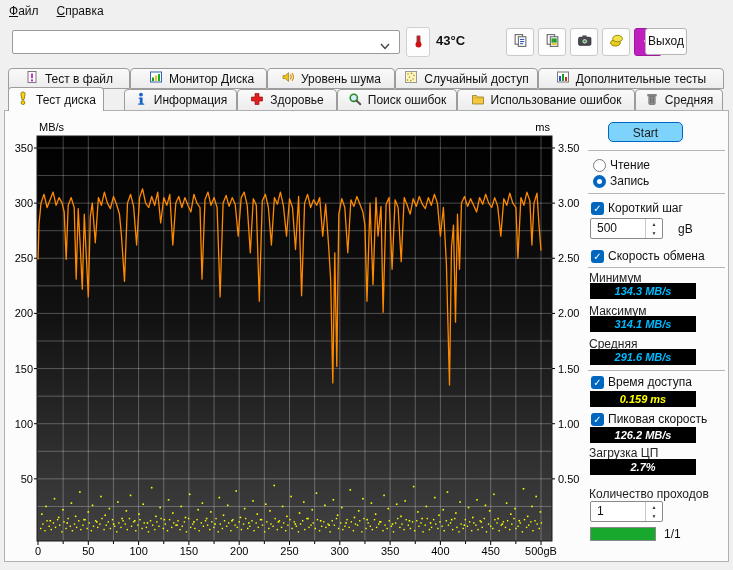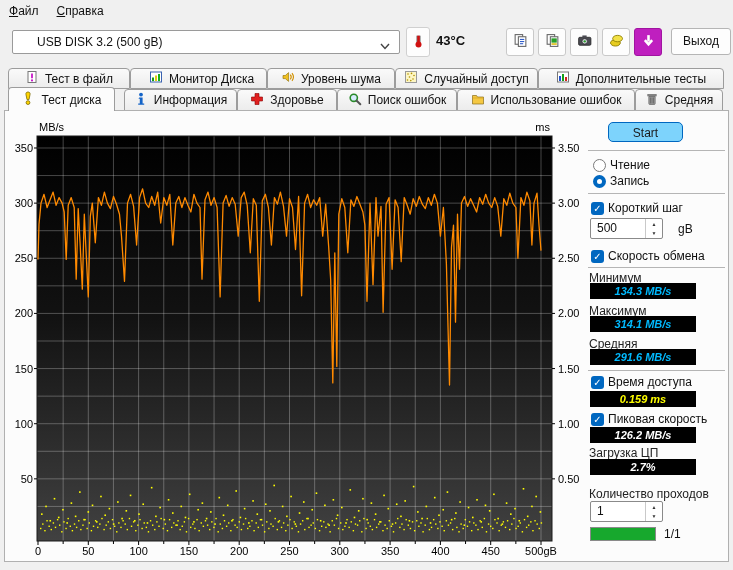--- a/index.html
+++ b/index.html
@@ -13,21 +13,21 @@
   .menu-item u { text-decoration:underline; }
 
   
   .combo { position:absolute; left:12px; top:30px; width:388px; height:24px; background:#fff; border:1px solid #9a9a9a; border-radius:2px; display:flex; align-items:center; }
   .combo-text { padding-left:24px; }
   .combo-chevron { position:absolute; right:9px; top:8px; }
   .thermo-btn { position:absolute; left:406px; top:27px; width:24px; height:30px; background:#fdfdfd; border:1px solid #d0d0d0; border-radius:3px; display:flex; align-items:center; justify-content:center; }
   .temp-label { position:absolute; left:436px; top:33px; font-weight:bold; font-size:13px; }
   .tool-btn { position:absolute; top:28px; width:28px; height:28px; background:#fdfdfd; border:1px solid #c9c9c9; border-radius:3px; display:flex; align-items:center; justify-content:center; }
   .tool-btn.magenta { background:#bf1fbf; border-color:#a014a0; }
-  .exit-btn { position:absolute; left:671px; top:28px; width:60px; height:27px; background:#fdfdfd; border:1px solid #b5b5b5; border-radius:3px; text-align:center; line-height:25px; }
+  .exit-btn { position:absolute; left:645px; top:28px; width:42px; height:27px; background:#fdfdfd; border:1px solid #b5b5b5; border-radius:3px; text-align:center; line-height:25px; }
 
   
   .tab { position:absolute; display:flex; align-items:center; justify-content:center; gap:6px; background:linear-gradient(#fafafa,#ececec); border:1px solid #9c9c9c; border-radius:4px 4px 0 0; font-size:12px; white-space:nowrap; }
   .tab-back { top:68px; height:21px; }
   .tab-front { top:89px; height:22px; z-index:2; }
   .tab-front.active { background:#fcfcfc; height:24px; top:87px; border-bottom:none; z-index:4; }
 
   
   .content-panel { position:absolute; left:4px; top:110px; width:725px; height:452px; background:#fcfcfc; border:1px solid #b0b0b0; z-index:3; }
   .chart-svg { position:absolute; left:0; top:0; }
@@ -55,21 +55,20 @@
 <body>
 
 <div class="window">
 
   <div class="menubar" id="menubar">
       <div class="menu-item"><u>Ф</u>айл</div>
       <div class="menu-item"><u>С</u>правка</div>
     </div>
 
   <div class="combo">
-    <span class="combo-text">USB DISK 3.2 (500 gB)</span>
     <span class="combo-chevron">
       <svg width="10" height="7">
           <path d="M1 1 L5 5.4 L9 1" stroke="#444" stroke-width="1.4" fill="none"></path>
         </svg>
     </span>
   </div>
   <div class="thermo-btn">
     <span><svg width="15" height="15" viewBox="0 0 14 14">
           <line x1="7" y1="2.5" x2="7" y2="9" stroke="#888" stroke-width="4"></line>
           <line x1="7" y1="2.5" x2="7" y2="9.5" stroke="#d01010" stroke-width="2.4"></line>
@@ -159,21 +158,21 @@
       </div>
       <div class="tab tab-back" style="left: 538px; width: 186px;">
         <span><svg width="14" height="14" viewBox="0 0 14 14">
             <rect x="1.5" y="2" width="11" height="10" fill="#fff" stroke="#777"></rect>
             <rect x="3" y="6" width="2" height="5" fill="#2050d0"></rect>
             <rect x="6" y="4" width="2" height="7" fill="#18a018"></rect>
             <rect x="9" y="7" width="2" height="4" fill="#d02020"></rect>
           </svg></span>
         <span>Дополнительные  тесты</span>
       </div>
-      <div class="tab tab-front active" style="left: 8px; width: 107px;">
+      <div class="tab tab-front active" style="left: 8px; width: 96px;">
         <span><svg width="14" height="14" viewBox="0 0 14 14">
             <path d="M7 1 C5.4 1 4.7 2.1 4.95 3.3 L6 8.6 L8 8.6 L9.05 3.3 C9.3 2.1 8.6 1 7 1 Z" fill="#ffd400" stroke="#7a6a00" stroke-width="0.8"></path>
             <circle cx="7" cy="11.6" r="1.9" fill="#ffd400" stroke="#7a6a00" stroke-width="0.8"></circle>
           </svg></span>
         <span>Тест диска</span>
       </div>
       <div class="tab tab-front" style="left: 124px; width: 113px;">
         <span><svg width="14" height="14" viewBox="0 0 14 14">
             <circle cx="7" cy="2.6" r="1.9" fill="#1464c8"></circle>
             <path d="M5.2 5.4 h3.4 v6 h1.6 v1.4 H4.2 v-1.4 h1.6 v-4.6 h-1.3 z" fill="#1464c8"></path>

